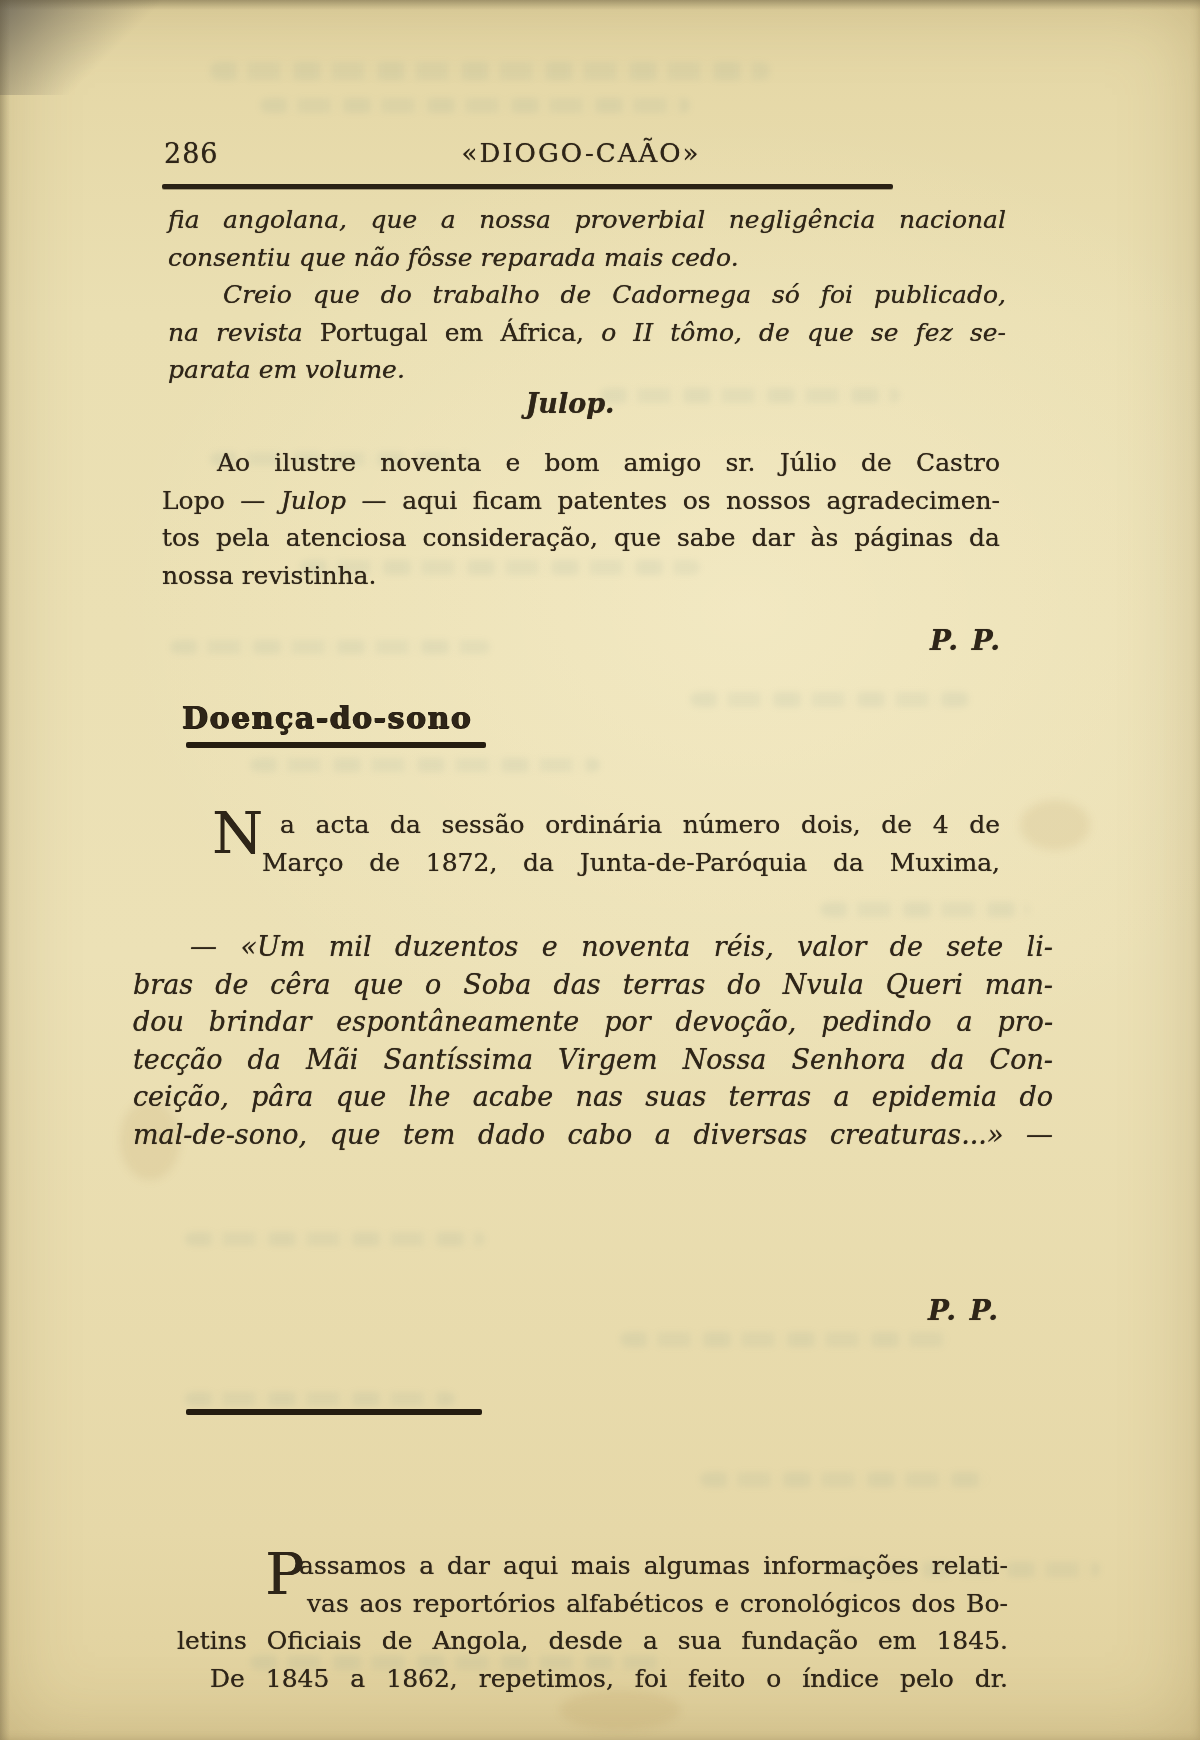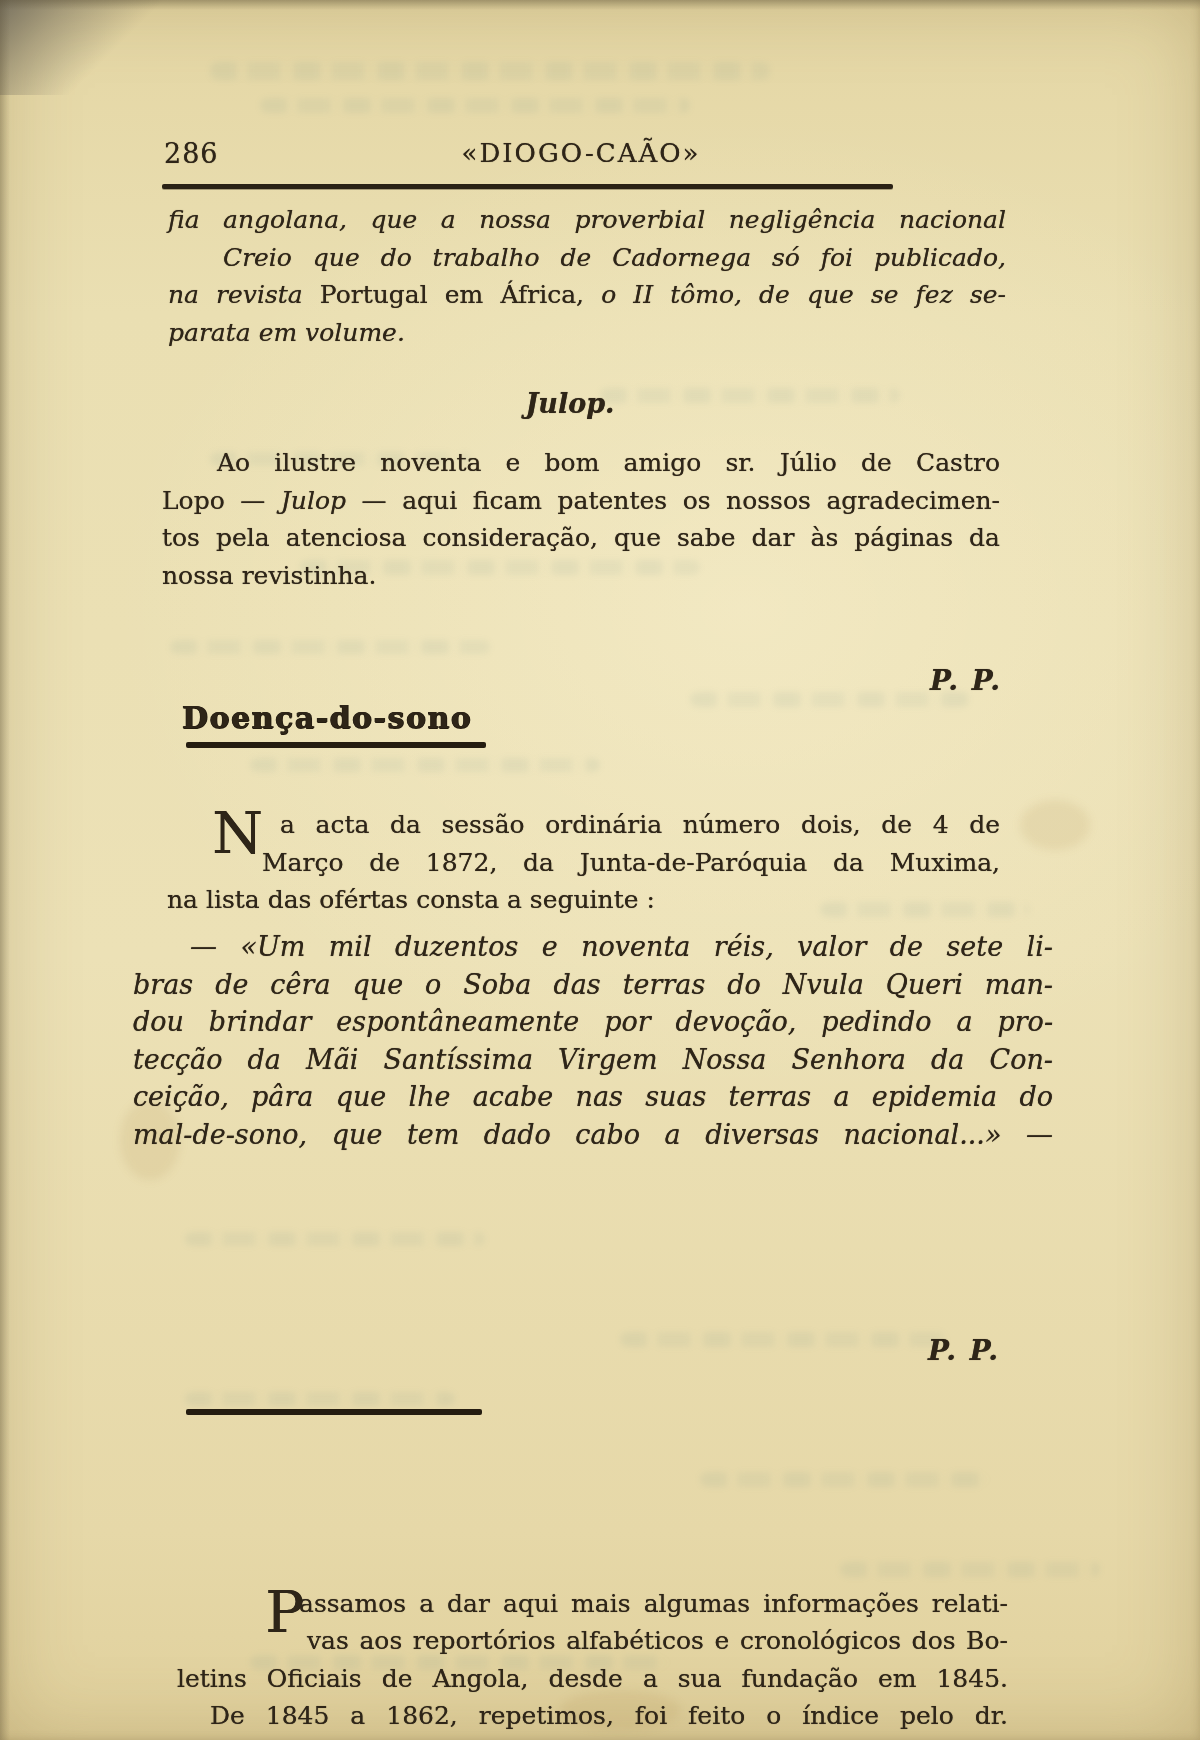--- a/index.html
+++ b/index.html
@@ -46,21 +46,21 @@
 
   .para{position:absolute;width:838px;font-size:25px;line-height:37.5px;}
   .line{height:37.5px;white-space:normal;}
   .j{text-align:justify;text-align-last:justify;}
   .it{font-style:italic;}
   .rm{font-style:normal;}
   .ind{padding-left:55px;}
 
   .sig-line{position:absolute;text-align:center;font-style:italic;font-weight:bold;}
   .initials{position:absolute;text-align:right;font-style:italic;font-size:28px;
-    font-weight:600;letter-spacing:2px;margin-top:40px;}
+    font-weight:600;letter-spacing:2px;}
 
   .sect-heading{position:absolute;left:182px;font-size:30px;font-weight:bold;
     letter-spacing:1.5px;
     text-shadow:0.8px 0 0 #241c10, -0.5px 0 0 #241c10, 0 0.5px 0 #241c10;}
   .sect-rule{position:absolute;left:186px;height:6px;background:#241c10;border-radius:2px;}
 
   .dropcap-wrap{position:relative;}
   .dropcap{position:absolute;top:-2px;font-size:58px;line-height:58px;font-weight:normal;
     text-shadow:0.6px 0 0 #2e2518;}
 </style>
@@ -91,20 +91,21 @@
   <div class="fox" style="left:1020px;top:800px;width:70px;height:50px"></div>
   <div class="fox" style="left:120px;top:1100px;width:60px;height:80px"></div>
   <div class="fox" style="left:560px;top:1690px;width:120px;height:40px"></div>
 
   <div class="runhead-num ink">286</div>
   <div class="runhead-title ink">«DIOGO-CAÃO»</div>
   <div class="runhead-rule"></div>
 
   <div class="para it ink" style="left:168px;top:201px">
     <div class="line j">fia angolana, que a nossa proverbial negligência nacional</div>
+    <div class="line">consentiu que não fôsse reparada mais cedo.</div>
     <div class="line j ind">Creio que do trabalho de Cadornega só foi publicado,</div>
     <div class="line j"><span class="it">na revista </span><span class="rm">Portugal em África,</span><span class="it"> o II tômo, de que se fez se-</span></div>
     <div class="line">parata em volume.</div>
   </div>
 
   <div class="sig-line ink" style="left:162px;top:388px;width:816px;font-size:27px">Julop.</div>
 
   <div class="para ink" style="left:162px;top:444px">
     <div class="line j ind">Ao ilustre noventa e bom amigo sr. Júlio de Castro</div>
     <div class="line j"><span>Lopo — </span><span class="it">Julop</span><span> — aqui ficam patentes os nossos agradecimen-</span></div>
@@ -114,30 +115,29 @@
 
   <div class="initials ink" style="left:162px;top:624px;width:840px">P. P.</div>
 
   <div class="sect-heading ink" style="top:700px">Doença-do-sono</div>
   <div class="sect-rule" style="top:742px;width:300px"></div>
 
   <div class="para ink dropcap-wrap" style="left:162px;top:806px">
     <span class="dropcap" style="left:50px">N</span>
     <div class="line j" style="padding-left:118px">a acta da sessão ordinária número dois, de 4 de</div>
     <div class="line j" style="padding-left:100px">Março de 1872, da Junta-de-Paróquia da Muxima,</div>
-    <div class="line" style="padding-left:5px">na lista das ofértas consta a seguinte :</div>
   </div>
 
   <div class="para it ink" style="left:133px;top:928px;width:920px;font-size:27px">
     <div class="line j" style="padding-left:57px">— «Um mil duzentos e noventa réis, valor de sete li-</div>
     <div class="line j">bras de cêra que o Soba das terras do Nvula Queri man-</div>
     <div class="line j">dou brindar espontâneamente por devoção, pedindo a pro-</div>
     <div class="line j">tecção da Mãi Santíssima Virgem Nossa Senhora da Con-</div>
     <div class="line j">ceição, pâra que lhe acabe nas suas terras a epidemia do</div>
-    <div class="line j">mal-de-sono, que tem dado cabo a diversas nacional...» —</div>
+    <div class="line j">mal-de-sono, que tem dado cabo a diversas creaturas...» —</div>
   </div>
 
 
   <div class="initials ink" style="left:162px;top:1294px;width:838px">P. P.</div>
 
   <div class="sect-rule" style="top:1409px;width:296px"></div>
 
   <div class="para ink dropcap-wrap" style="left:162px;top:1472px;width:846px">
     <span class="dropcap" style="left:103px">P</span>
     <div class="line j" style="padding-left:137px">assamos a dar aqui mais algumas informações relati-</div>

